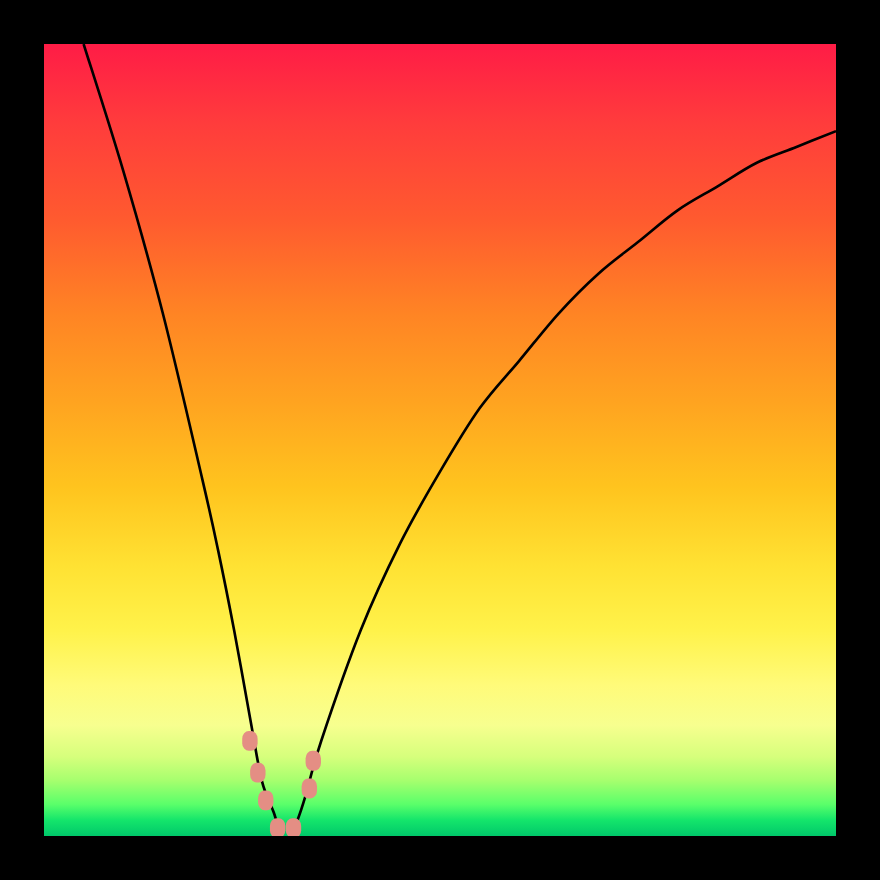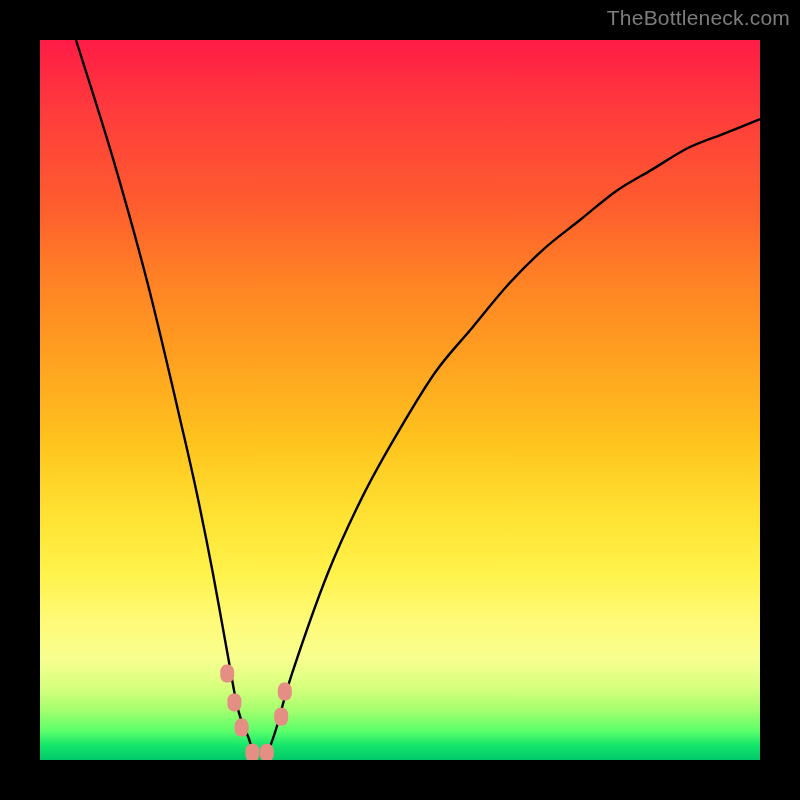--- a/index.html
+++ b/index.html
@@ -61,21 +61,20 @@
     color: #7d7d7d;
     font-size: 21px;
     letter-spacing: 0.2px;
     font-weight: 400;
   }
 </style>
 </head>
 <body>
 
 <div class="frame">
-  <div class="watermark">TheBottleneck.com</div>
   <div class="plot">
     <div class="gradient"></div>
     <svg class="curve" viewBox="0 0 720 720" preserveAspectRatio="none">
       <path id="curve-path" fill="none" stroke="#000000" stroke-width="2.4" d="M 36.00 0.00 C 42.00 19.20, 60.00 74.40, 72.00 115.20 C 84.00 156.00, 96.00 198.00, 108.00 244.80 C 120.00 291.60, 135.60 360.00, 144.00 396.00 C 152.40 432.00, 153.60 438.00, 158.40 460.80 C 163.20 483.60, 168.00 507.60, 172.80 532.80 C 177.60 558.00, 183.00 589.20, 187.20 612.00 C 191.40 634.80, 194.40 655.20, 198.00 669.60 C 201.60 684.00, 205.80 690.00, 208.80 698.40 C 211.80 706.80, 213.60 716.40, 216.00 720.00 C 218.40 723.60, 220.80 722.40, 223.20 720.00 C 225.60 717.60, 228.00 711.60, 230.40 705.60 C 232.80 699.60, 234.00 696.00, 237.60 684.00 C 241.20 672.00, 243.60 658.80, 252.00 633.60 C 260.40 608.40, 276.00 562.80, 288.00 532.80 C 300.00 502.80, 312.00 477.60, 324.00 453.60 C 336.00 429.60, 348.00 409.20, 360.00 388.80 C 372.00 368.40, 384.00 348.00, 396.00 331.20 C 408.00 314.40, 420.00 302.40, 432.00 288.00 C 444.00 273.60, 456.00 258.00, 468.00 244.80 C 480.00 231.60, 492.00 219.60, 504.00 208.80 C 516.00 198.00, 528.00 189.60, 540.00 180.00 C 552.00 170.40, 564.00 159.60, 576.00 151.20 C 588.00 142.80, 600.00 136.80, 612.00 129.60 C 624.00 122.40, 636.00 114.00, 648.00 108.00 C 660.00 102.00, 672.00 98.40, 684.00 93.60 C 696.00 88.80, 714.00 81.60, 720.00 79.20"></path>
       <g id="markers">
           <rect x="180.2" y="624.6" width="14" height="18" rx="6" ry="7" fill="#e48e84"></rect>
           <rect x="187.4" y="653.4" width="14" height="18" rx="6" ry="7" fill="#e48e84"></rect>
           <rect x="194.6" y="678.6" width="14" height="18" rx="6" ry="7" fill="#e48e84"></rect>
           <rect x="205.4" y="703.8" width="14" height="18" rx="6" ry="7" fill="#e48e84"></rect>
           <rect x="219.8" y="703.8" width="14" height="18" rx="6" ry="7" fill="#e48e84"></rect>

